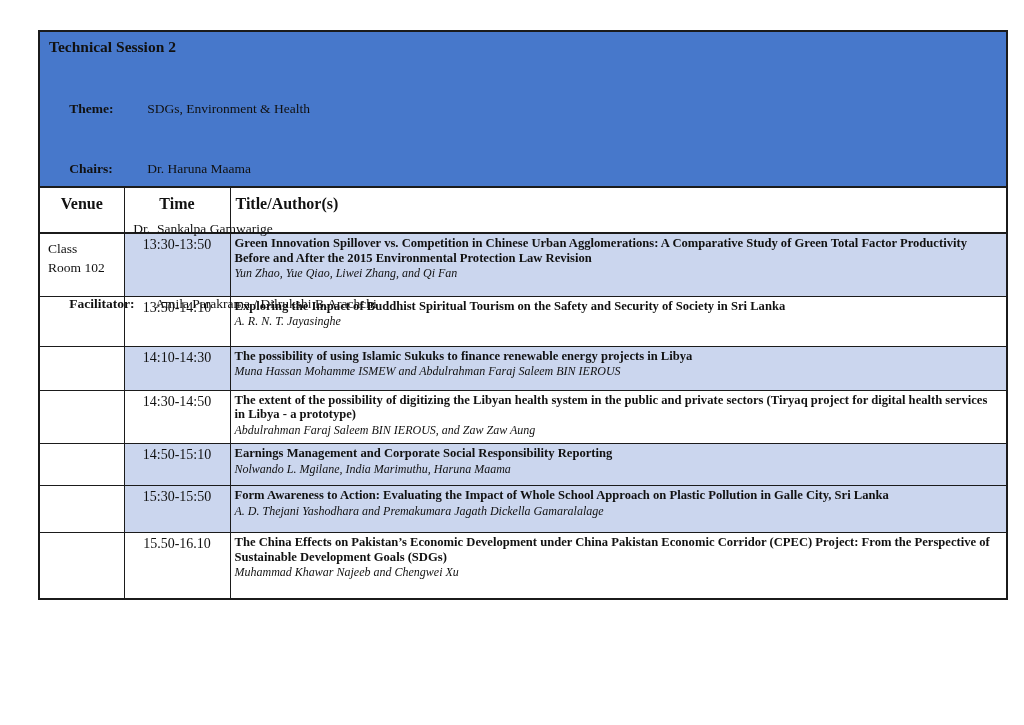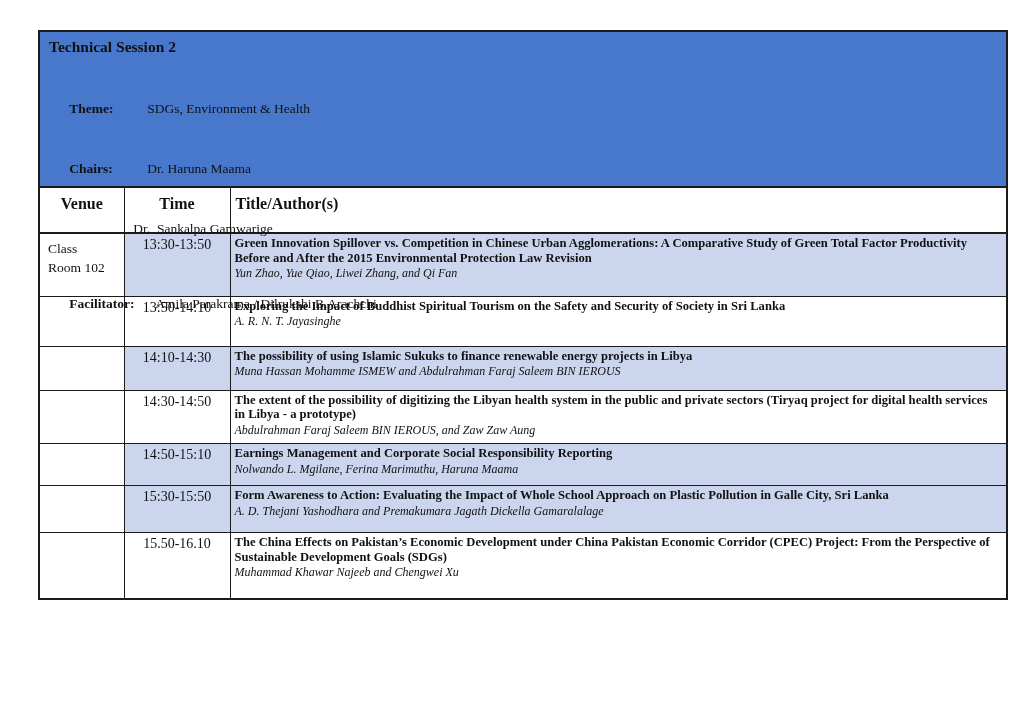--- a/index.html
+++ b/index.html
@@ -121,21 +121,21 @@
           <td class="title-cell">
             <div class="paper-title">The extent of the possibility of digitizing the Libyan health system in the public and private sectors (Tiryaq project for digital health services in Libya - a prototype)</div>
             <div class="paper-authors">Abdulrahman Faraj Saleem BIN IEROUS, and Zaw Zaw Aung</div>
           </td>
         </tr>
         <tr class="shaded" style="height: 42px;">
           <td class="venue-cell"></td>
           <td class="time-cell">14:50-15:10</td>
           <td class="title-cell">
             <div class="paper-title">Earnings Management and Corporate Social Responsibility Reporting</div>
-            <div class="paper-authors">Nolwando L. Mgilane, Ferina Marimuthu, Haruna Maama</div>
+            <div class="paper-authors">Nolwando L. Mgilane, India Marimuthu, Haruna Maama</div>
           </td>
         </tr>
         <tr class="shaded" style="height: 47px;">
           <td class="venue-cell"></td>
           <td class="time-cell">15:30-15:50</td>
           <td class="title-cell">
             <div class="paper-title">Form Awareness to Action: Evaluating the Impact of Whole School Approach on Plastic Pollution in Galle City, Sri Lanka</div>
             <div class="paper-authors">A. D. Thejani Yashodhara and Premakumara Jagath Dickella Gamaralalage</div>
           </td>
         </tr>

